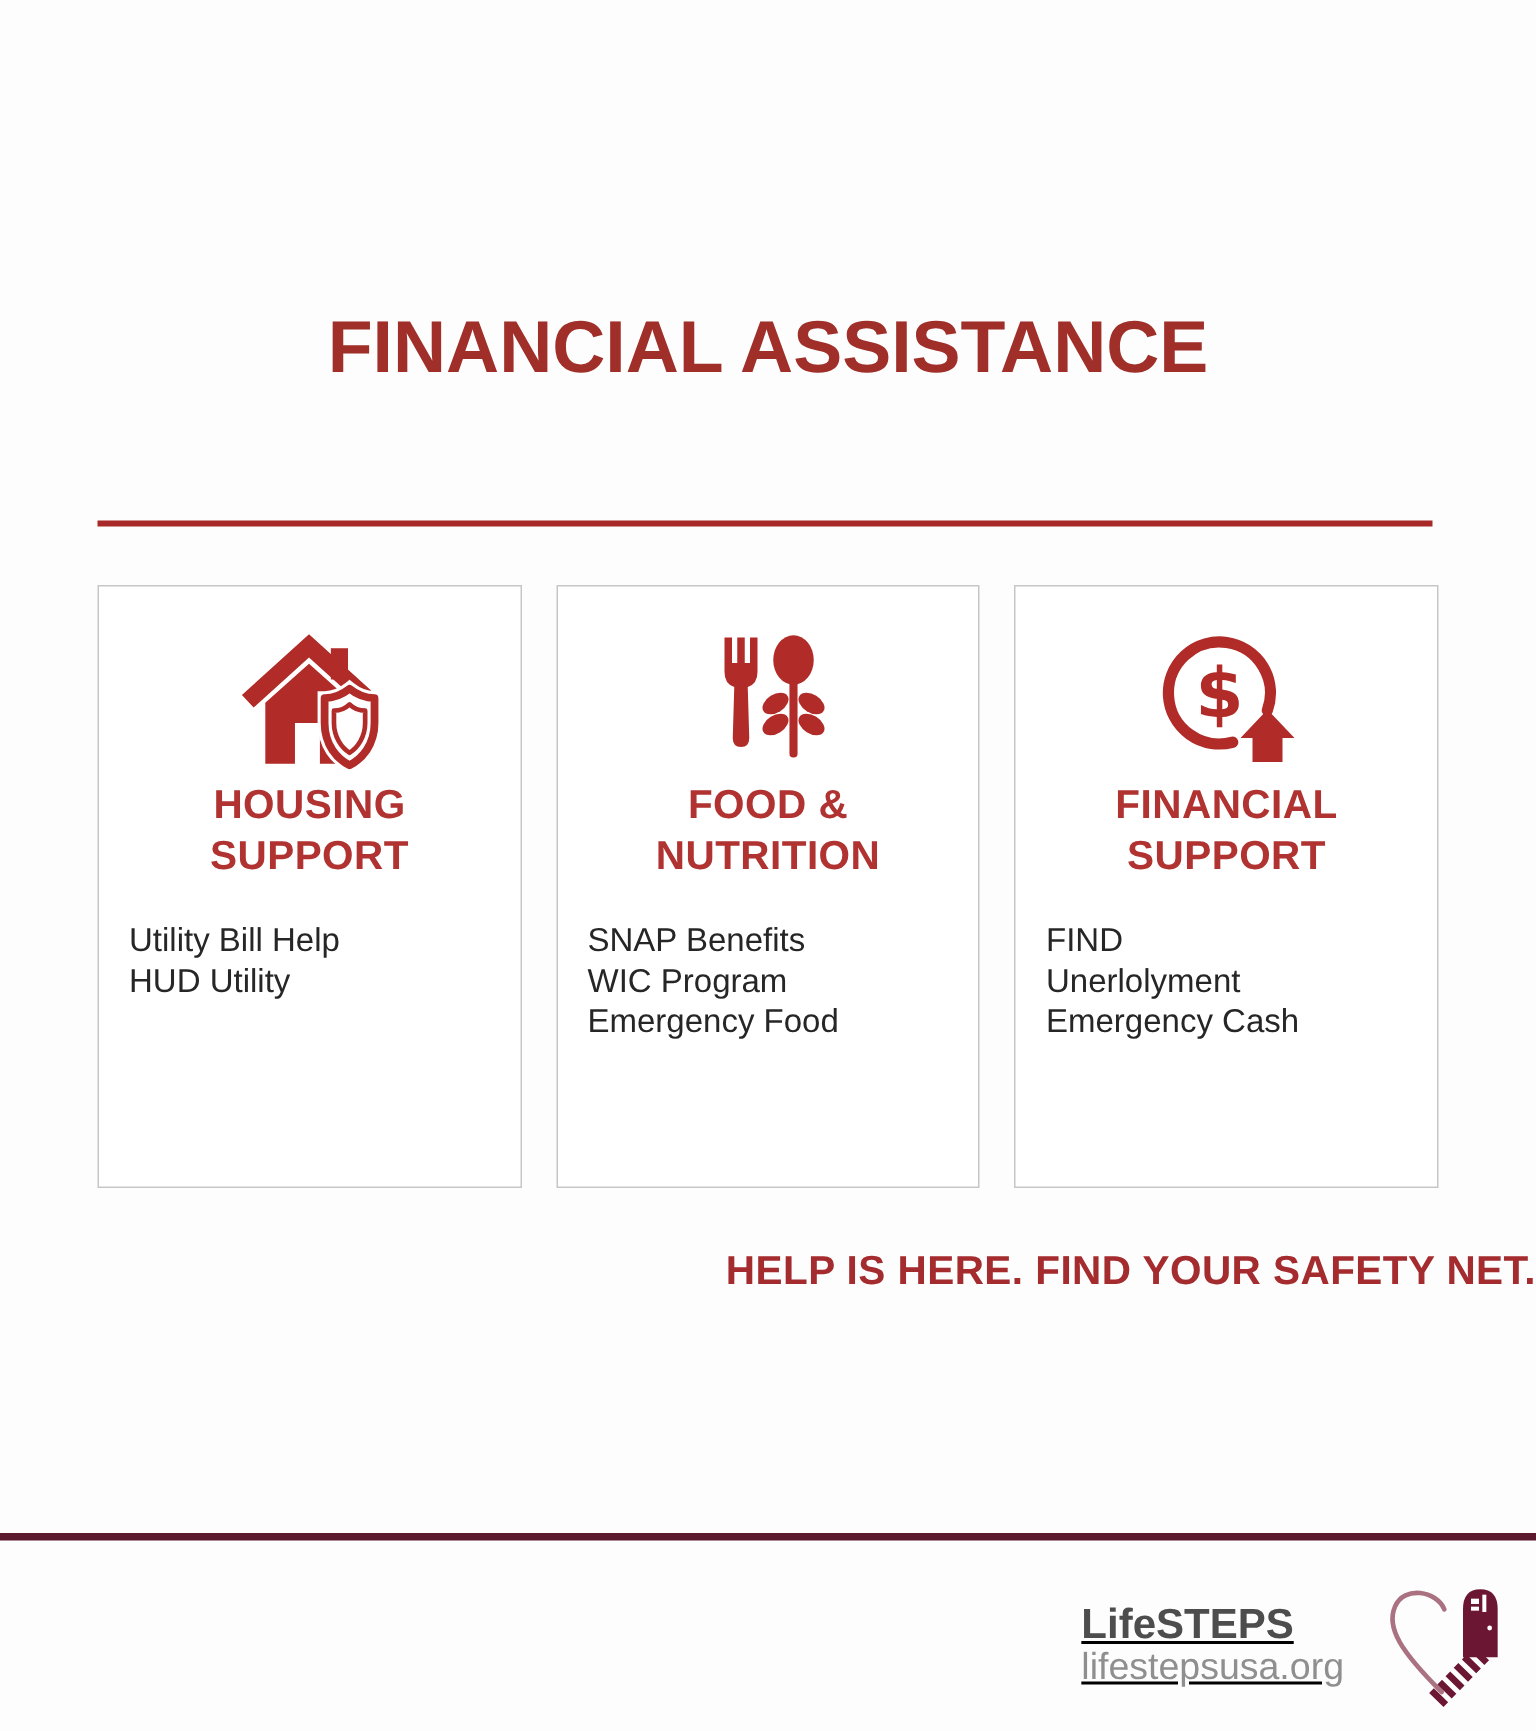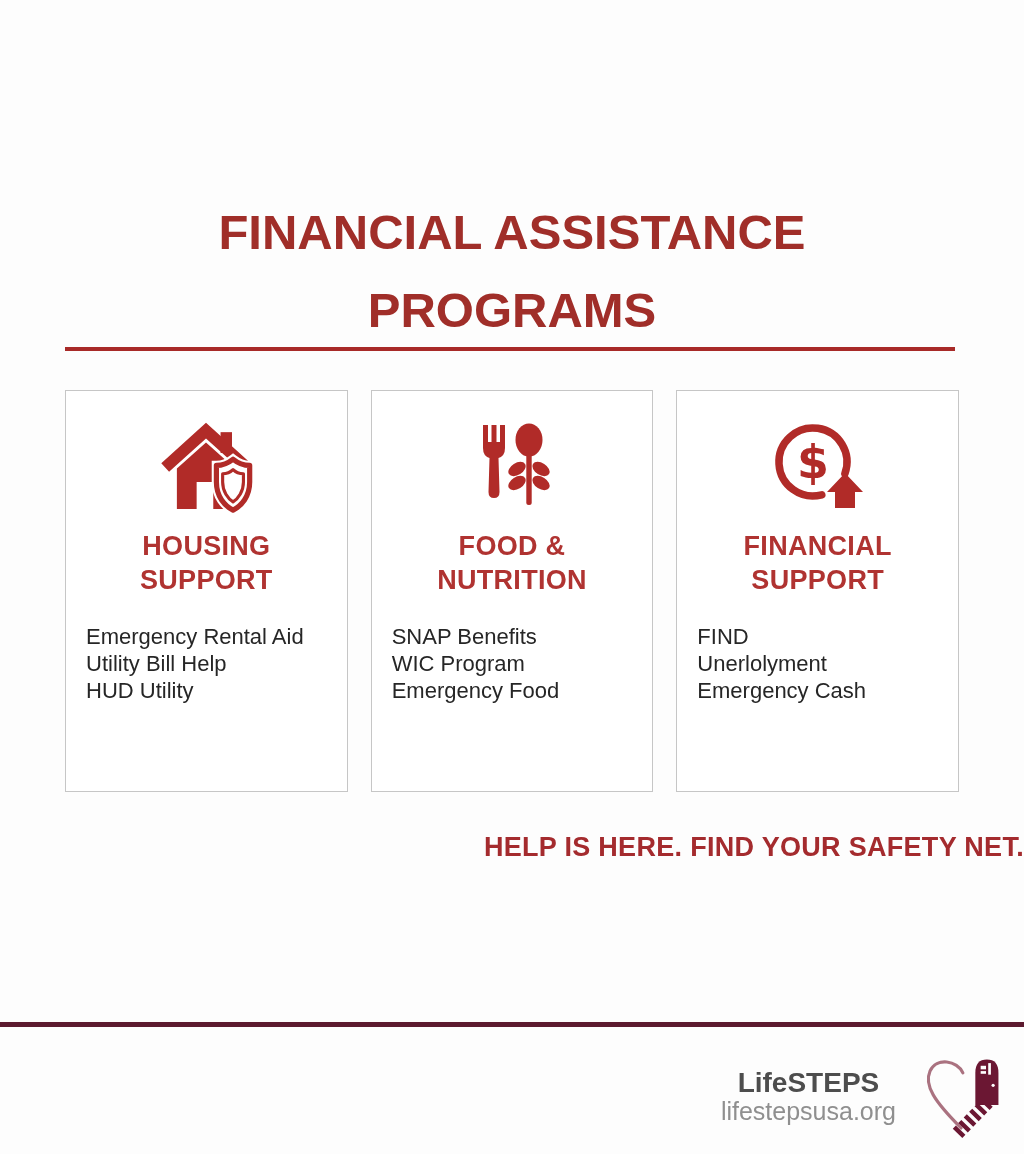--- a/index.html
+++ b/index.html
@@ -37,21 +37,21 @@
     box-sizing: border-box;
     overflow: visible;
   }
   .card-icon {
     height: 104px; margin-top: 24px;
     display: flex; align-items: center; justify-content: center;
     color: var(--accent-red, #b12b28);
   }
   .card-icon svg { display: block; }
   .card-title {
-    height: 68px; margin-top: 10px;
+    height: 68px; 
     display: flex; flex-direction: column; justify-content: flex-end;
     text-align: center;
     font-size: 27px; line-height: 34px; font-weight: 700;
     letter-spacing: 0.3px;
     color: var(--heading-red, #b03331);
   }
   .card-title span { display: block; }
   .card-list {
     margin-top: 26px; padding-left: 20px;
     font-size: 22px; line-height: 27px;
@@ -70,37 +70,36 @@
   .bottom-rule {
     position: absolute; top: 1022px; left: 0;
     width: 1024px; height: 5px;
     background: var(--bottom-rule, #5c1a2f);
   }
 
   .footer {
     position: absolute; top: 1050px; right: 22px; height: 92px;
     display: flex; align-items: center; gap: 26px;
   }
-  .footer-text { text-align: center; }
+  .footer-text { text-align: left; text-decoration: underline; }
   .footer-brand {
     font-size: 28px; line-height: 31px; font-weight: 700;
     color: var(--brand-text, #4d4d4d);
   }
   .footer-site {
     font-size: 25px; line-height: 27px; font-weight: 400;
     color: var(--url-text, #8f8f8f);
   }
   .footer-logo svg { display: block; }
 </style>
 </head>
 <body>
 
 <h1 class="main-title">
   <span>FINANCIAL ASSISTANCE</span>
-  <span>PROGRAMS</span>
 </h1>
 
 <div class="title-divider"></div>
 
 <div class="cards-row">
 
   <div class="card">
     <div class="card-icon">
       <svg width="104" height="100" viewBox="0 0 100 95" fill="none">
         <rect x="64" y="14" width="11" height="20" fill="currentColor"></rect>
@@ -109,21 +108,20 @@
         <path d="M76 40 C81 44 87 46 92 46 V62 C92 76 84 85 76 89 C68 85 60 76 60 62 V46 C65 46 71 44 76 40 Z" fill="#ffffff" stroke="#ffffff" stroke-width="9"></path>
         <path d="M76 40 C81 44 87 46 92 46 V62 C92 76 84 85 76 89 C68 85 60 76 60 62 V46 C65 46 71 44 76 40 Z" fill="#ffffff" stroke="currentColor" stroke-width="5" stroke-linejoin="round"></path>
         <path d="M76 50 C79 53 83 54 86 54 V62 C86 71 81 78 76 81 C71 78 66 71 66 62 V54 C69 54 73 53 76 50 Z" fill="none" stroke="currentColor" stroke-width="3" stroke-linejoin="round"></path>
       </svg>
     </div>
     <div class="card-title">
       <span>HOUSING</span>
       <span>SUPPORT</span>
     </div>
     <div class="card-list">
-      <div>Emergency Rental Aid</div>
       <div>Utility Bill Help</div>
       <div>HUD Utility</div>
     </div>
   </div>
 
   <div class="card">
     <div class="card-icon">
       <svg width="100" height="100" viewBox="0 0 100 100" fill="none">
         <path d="M21 8 H26 V25 H29.5 V8 H34.5 V25 H38 V8 H43 V31 Q43 39 36.5 41 L37.5 75 Q37.5 81 32 81 Q26.5 81 26.5 75 L27.5 41 Q21 39 21 31 Z" fill="currentColor"></path>
         <ellipse cx="67" cy="23" rx="13.5" ry="16.5" fill="currentColor"></ellipse>

